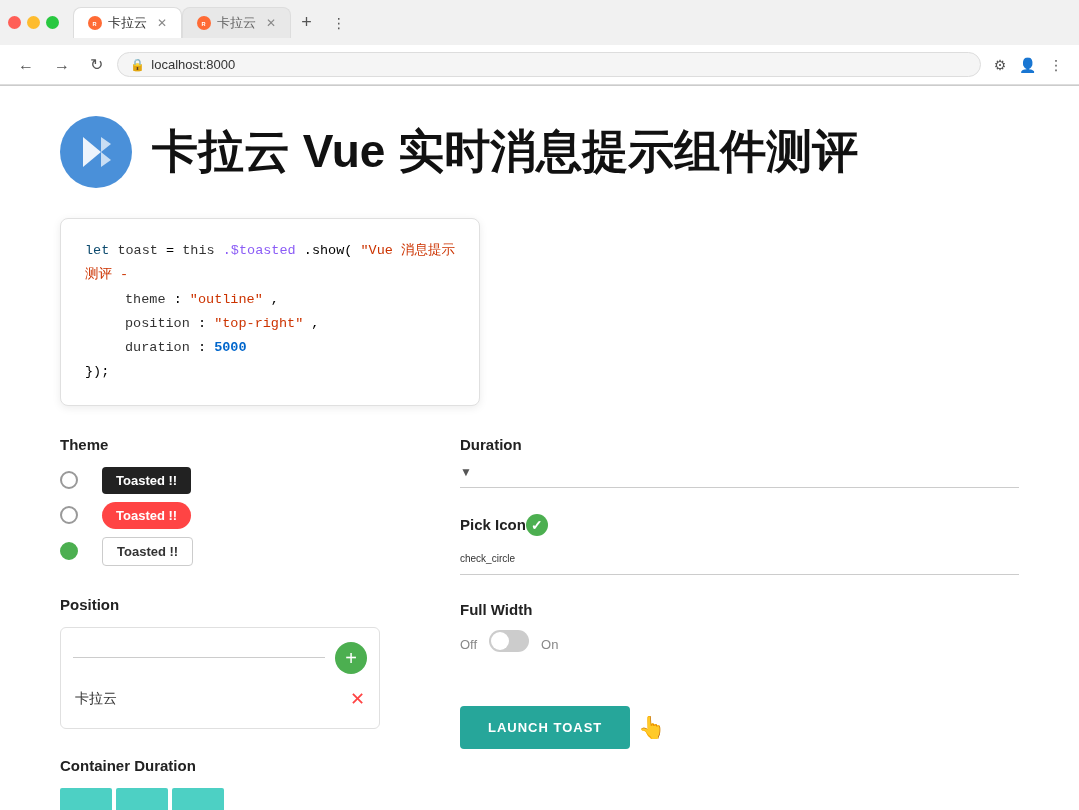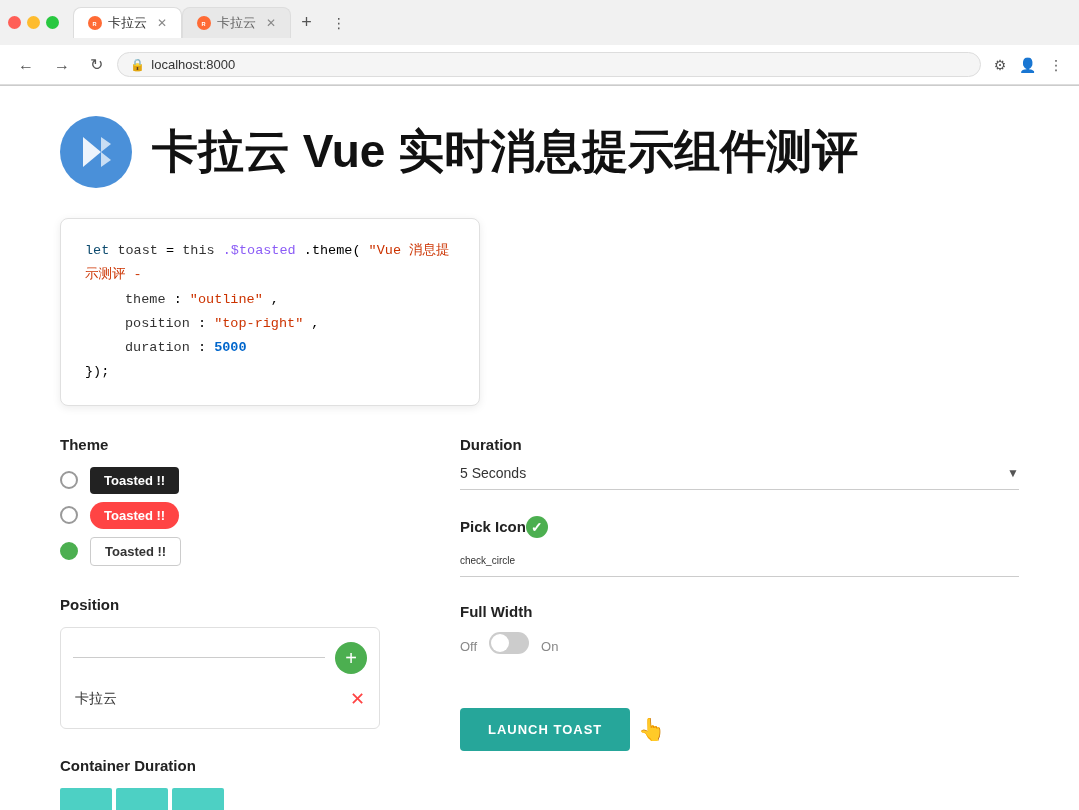--- a/index.html
+++ b/index.html
@@ -146,21 +146,21 @@
 
     
     .section-label {
       font-size: 15px; font-weight: 700; color: #222;
       margin-bottom: 14px;
     }
 
     
     .theme-group { margin-bottom: 30px; }
     .radio-item {
-      display: flex; align-items: center; gap: 12px; margin-bottom: 8px;
+      display: flex; align-items: center; gap: 24px; margin-bottom: 8px;
     }
     .radio-circle {
       width: 18px; height: 18px; border-radius: 50%;
       border: 2px solid #999; flex-shrink: 0; cursor: pointer;
       background: #fff;
     }
     .radio-circle.selected {
       border-color: #4caf50; background: #4caf50;
     }
     .toast-badge {
@@ -357,21 +357,21 @@
     <h1 class="page-title">卡拉云 Vue 实时消息提示组件测评</h1>
   </div>
 
   <div class="code-block">
     <div>
       <span class="code-kw">let </span>
       <span class="code-var">toast</span>
       <span> = </span>
       <span class="code-var">this</span>
       <span class="code-method">.$toasted</span>
-      <span>.theme(</span>
+      <span>.show(</span>
       <span class="code-str">"Vue 消息提示测评 -</span>
     </div>
     <div style="padding-left:40px;">
       <span class="code-prop">theme</span>
       <span>: </span>
       <span class="code-str">"outline"</span>
       <span>,</span>
     </div>
     <div style="padding-left:40px;">
       <span class="code-prop">position</span>
@@ -433,30 +433,20 @@
         </div>
       </div>
 
     </div>
 
     <div class="right-col">
 
       <div class="right-section">
         <div class="right-label">Duration</div>
         <div class="custom-select">
-          <select>
-            <option>1 Seconds</option>
-            <option>2 Seconds</option>
-            <option>3 Seconds</option>
-            <option>4 Seconds</option>
-            <option selected="">5 Seconds</option>
-            <option>6 Seconds</option>
-            <option>7 Seconds</option>
-            <option>8 Seconds</option>
-          </select>
           <span class="select-arrow">▼</span>
         </div>
       </div>
 
 
       <div class="right-section">
         <div class="right-label pick-icon-label">
           <span>Pick Icon</span>
           <div class="check-icon">✓</div>
         </div>

